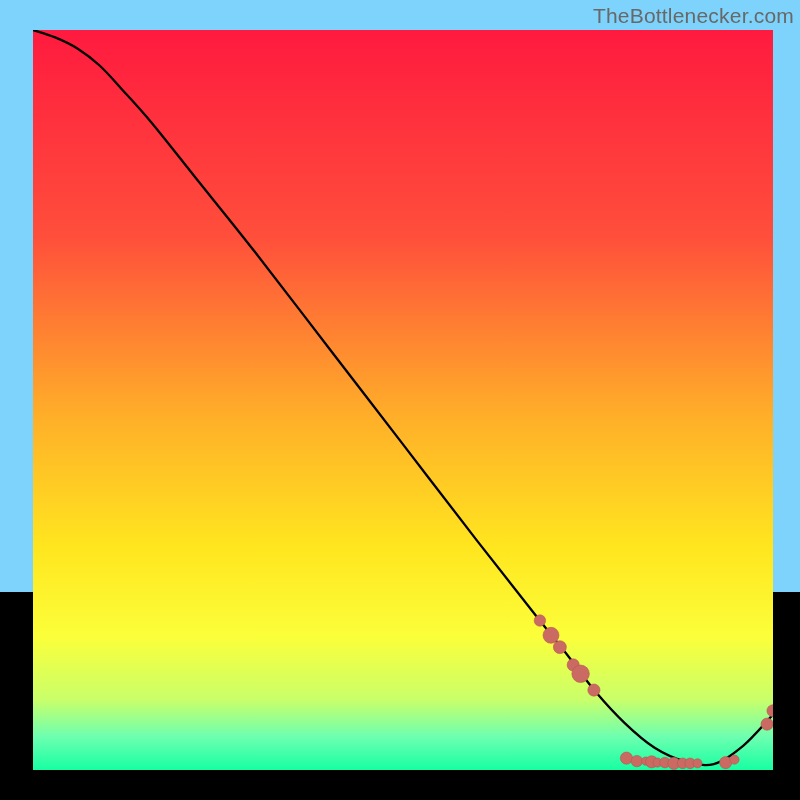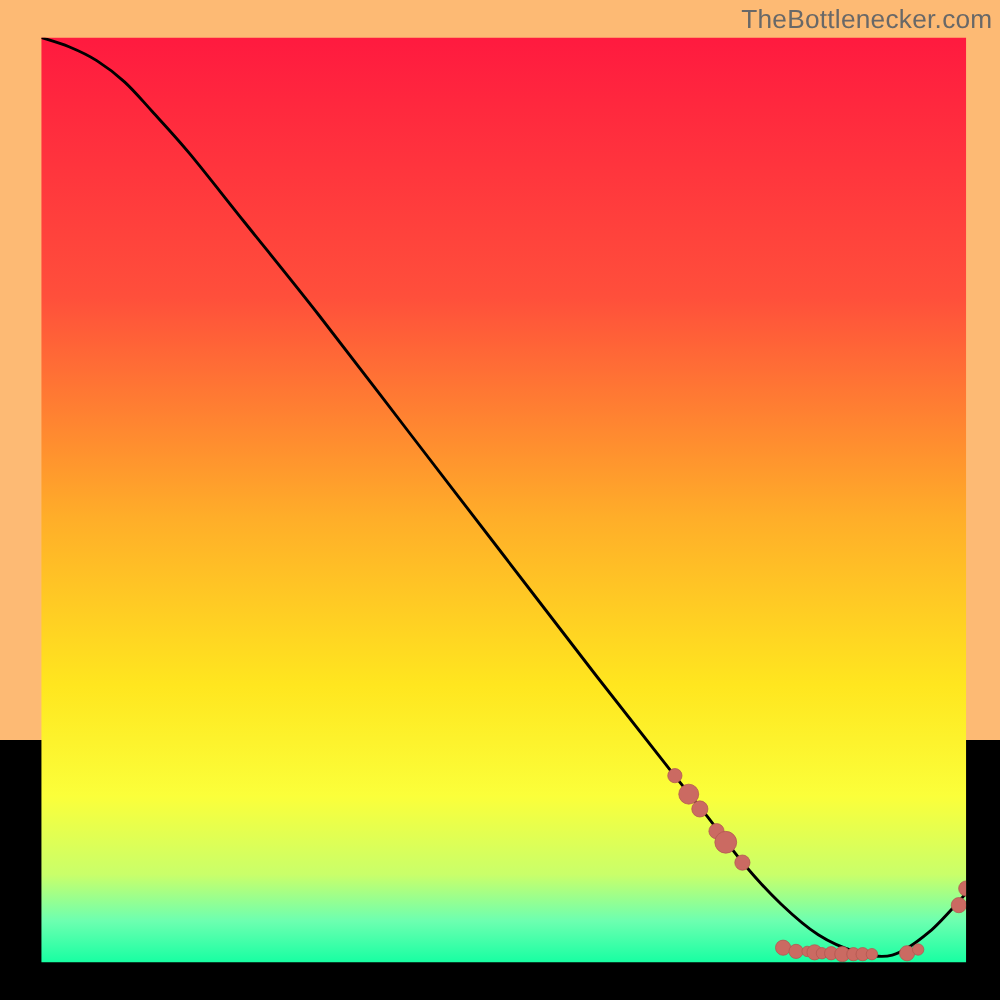--- a/index.html
+++ b/index.html
@@ -8,21 +8,21 @@
     width: 800px;
     height: 800px;
     background: #000;
     overflow: hidden;
     font-family: Arial, Helvetica, sans-serif;
   }
   .wrap {
     position: relative;
     width: 800px;
     height: 592px;
-    background: #fdba74;
+    background: #7dd3fc;
   }
   .attribution {
     position: absolute;
     top: 4px;
     right: 6px;
     color: #686868;
     font-size: 21px;
     letter-spacing: 0.2px;
     font-weight: 400;
   }

